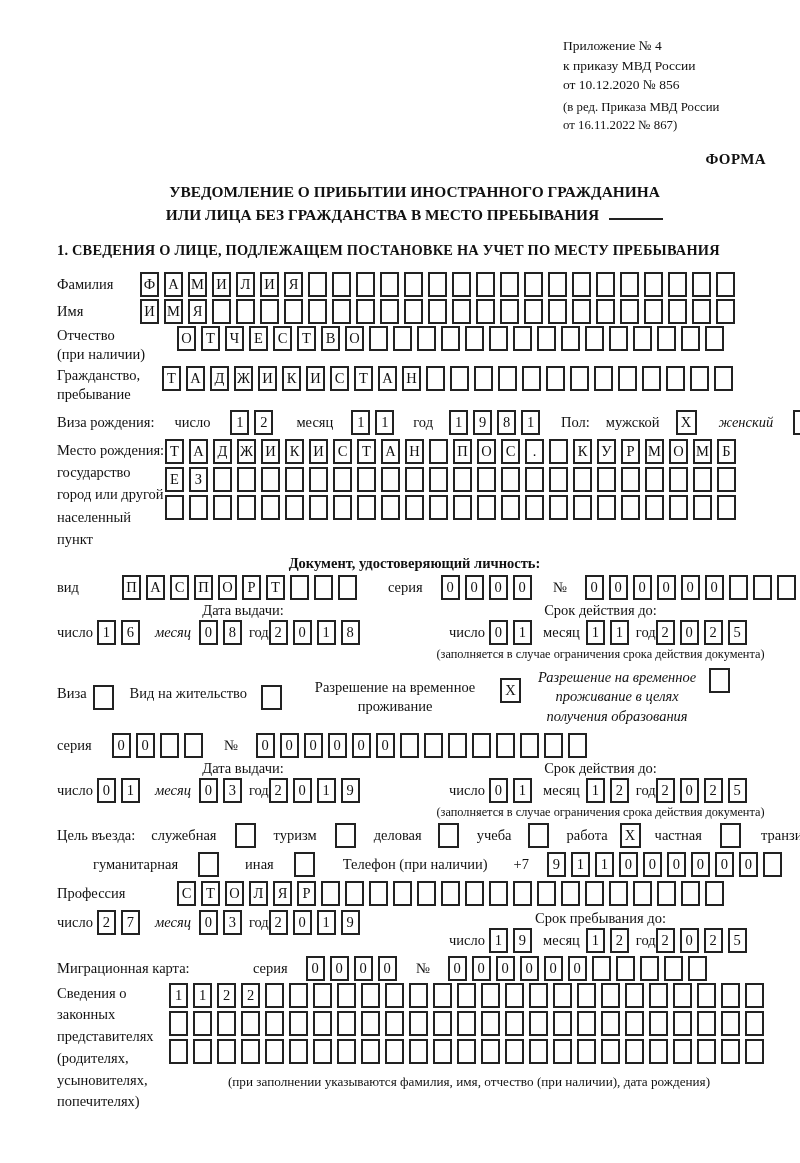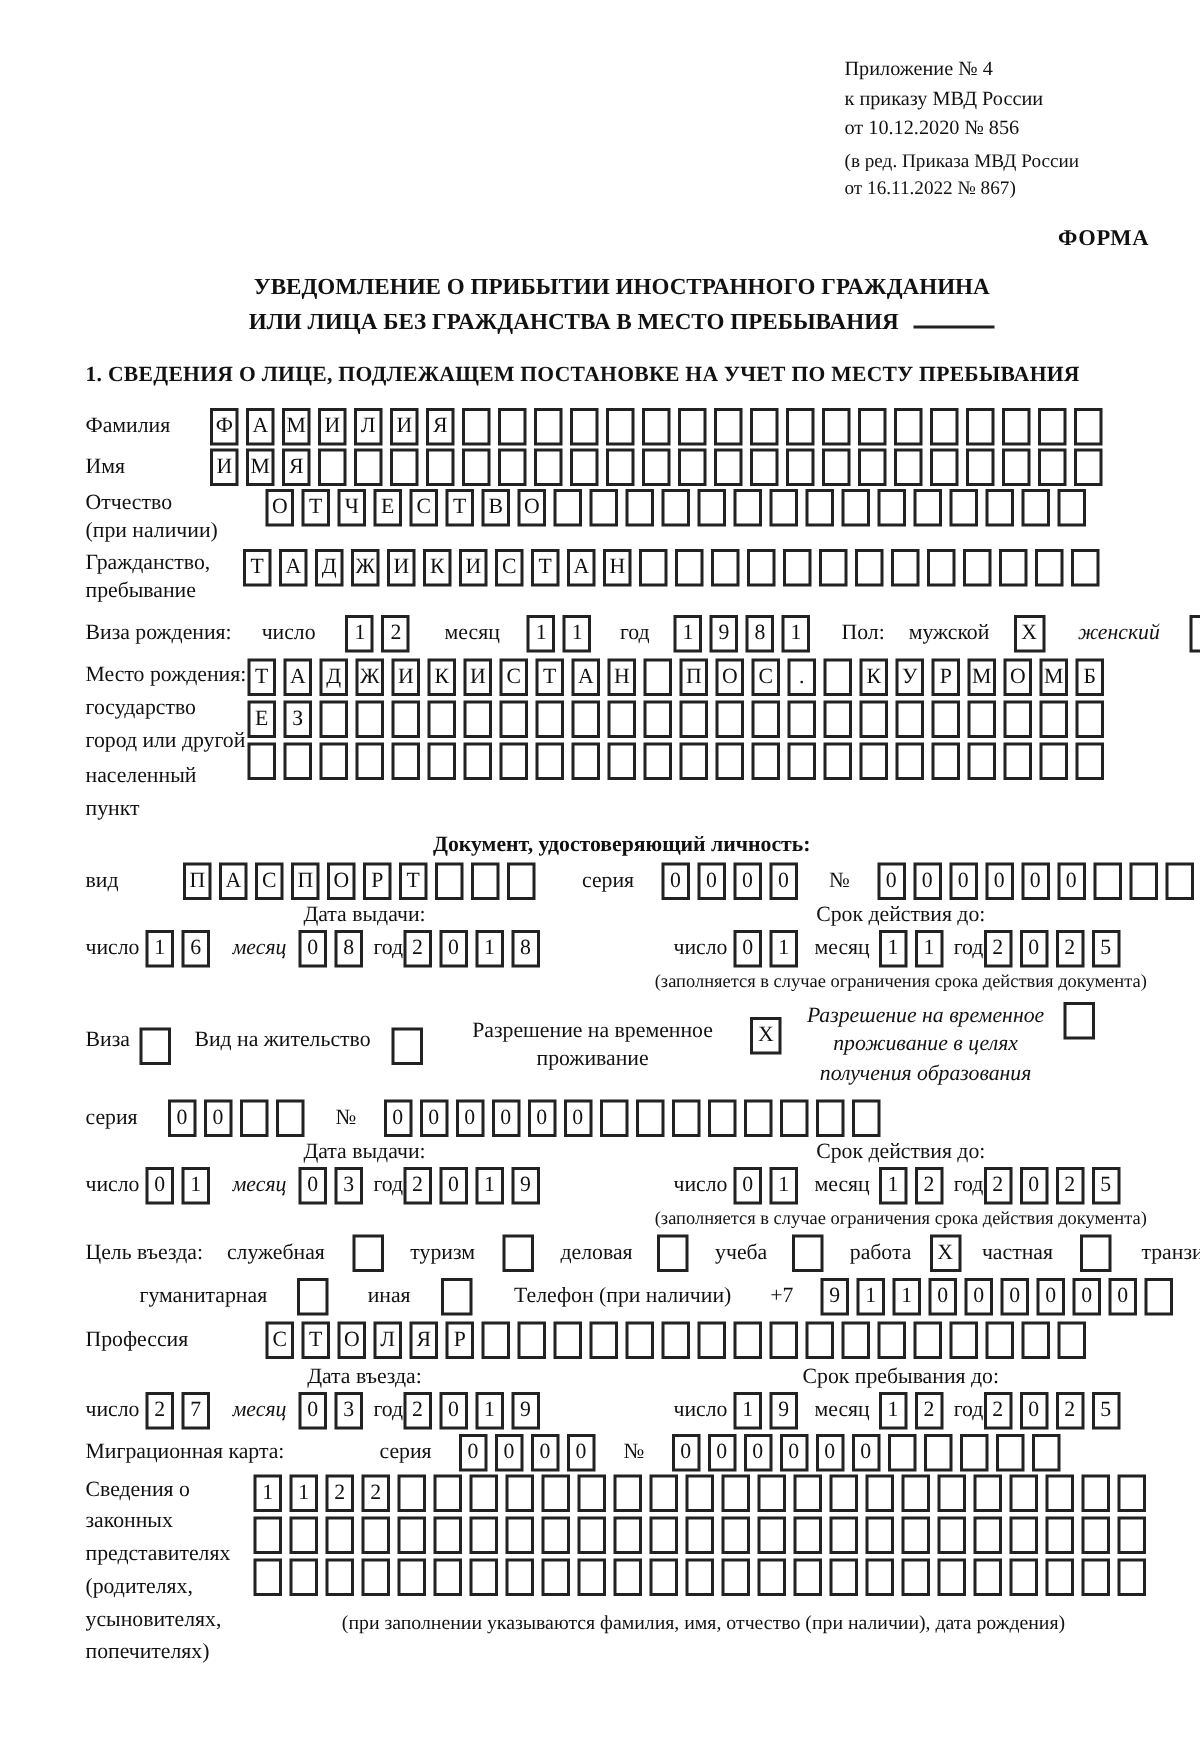--- a/index.html
+++ b/index.html
@@ -557,21 +557,20 @@
         <span class="cell"></span>
         <span class="cell"></span>
         <span class="cell"></span>
         <span class="cell"></span>
         <span class="cell"></span>
       </span>
   </div>
 
   <div class="date-grid" style="margin-top:4px">
     <div class="dg-left">
-      <div class="dg-head">Дата въезда:</div>
       <div class="dg-fields">
         <span class="lbl mr4">число</span>
         <span class="cells">
             <span class="cell">2</span>
             <span class="cell">7</span>
           </span>
         <span class="lbl ml10 mr8">месяц</span>
         <span class="cells">
             <span class="cell">0</span>
             <span class="cell">3</span>

